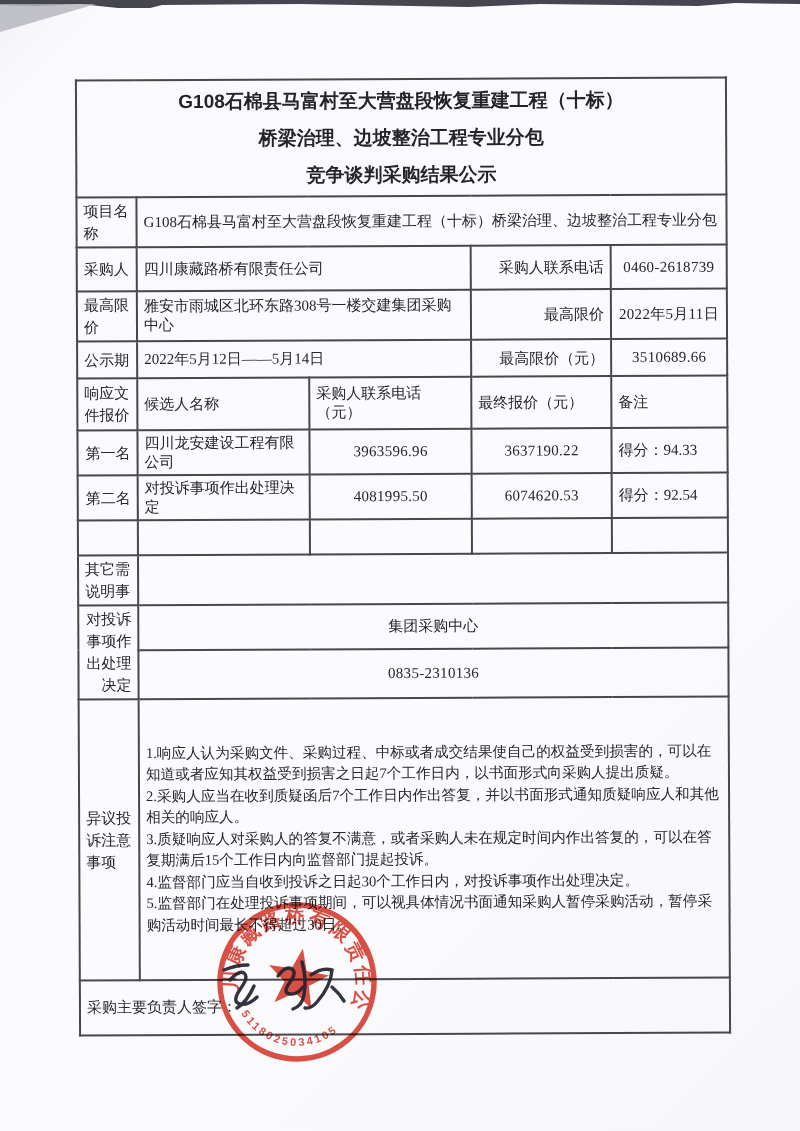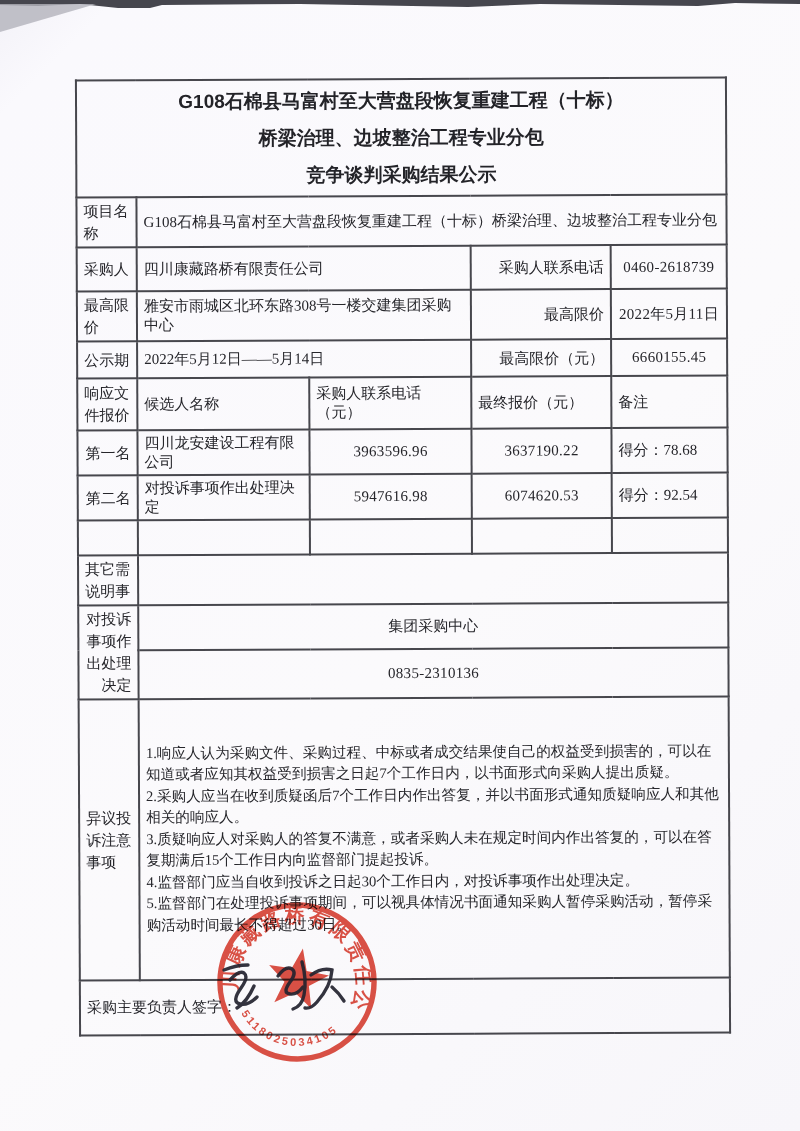--- a/index.html
+++ b/index.html
@@ -91,43 +91,43 @@
       <td class="lab">最高限价</td>
       <td class="val-l" colspan="2">雅安市雨城区北环东路308号一楼交建集团采购中心</td>
       <td class="lab-c">最高限价</td>
       <td class="num">2022年5月11日</td>
     </tr>
 
     <tr class="r-publicity">
       <td class="lab">公示期</td>
       <td class="val-l" colspan="2">2022年5月12日——5月14日</td>
       <td class="lab-c">最高限价（元）</td>
-      <td class="num">6660155.45</td>
+      <td class="num">3510689.66</td>
     </tr>
 
     <tr class="r-candheader">
       <td class="lab">响应文件报价</td>
       <td class="hdr">候选人名称</td>
       <td class="hdr">采购人联系电话（元）</td>
       <td class="hdr">最终报价（元）</td>
       <td class="hdr">备注</td>
     </tr>
 
     <tr class="r-cand">
       <td class="lab-c">第一名</td>
       <td class="val-l">四川龙安建设工程有限公司</td>
       <td class="num">3963596.96</td>
       <td class="num">3637190.22</td>
-      <td class="val-l">得分：78.68</td>
+      <td class="val-l">得分：94.33</td>
     </tr>
 
     <tr class="r-cand">
       <td class="lab-c">第二名</td>
       <td class="val-l">对投诉事项作出处理决定</td>
-      <td class="num">5947616.98</td>
+      <td class="num">4081995.50</td>
       <td class="num">6074620.53</td>
       <td class="val-l">得分：92.54</td>
     </tr>
 
     <tr class="r-empty">
       <td class="lab-c"></td>
       <td class="val-l"></td>
       <td class="num"></td>
       <td class="num"></td>
       <td class="val-l"></td>

